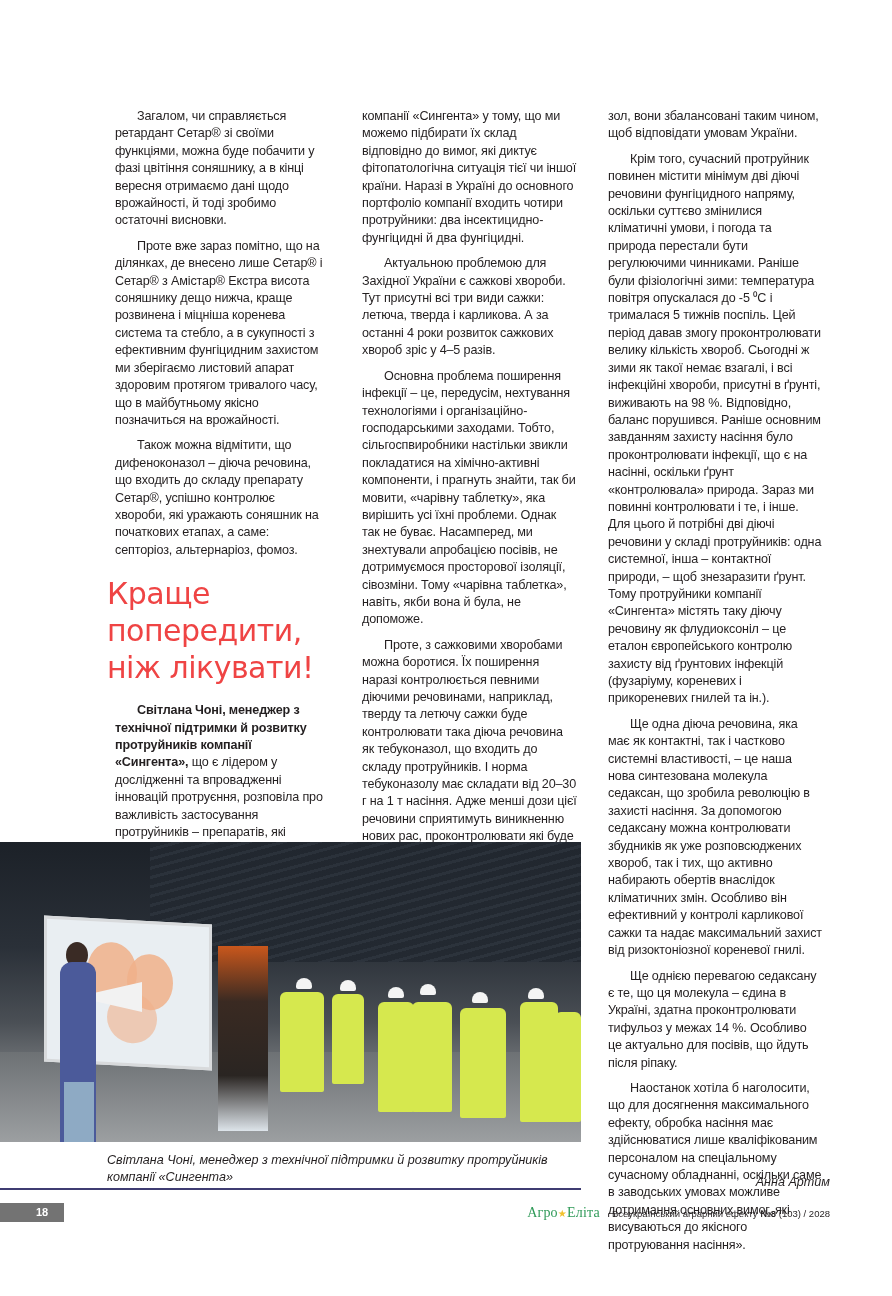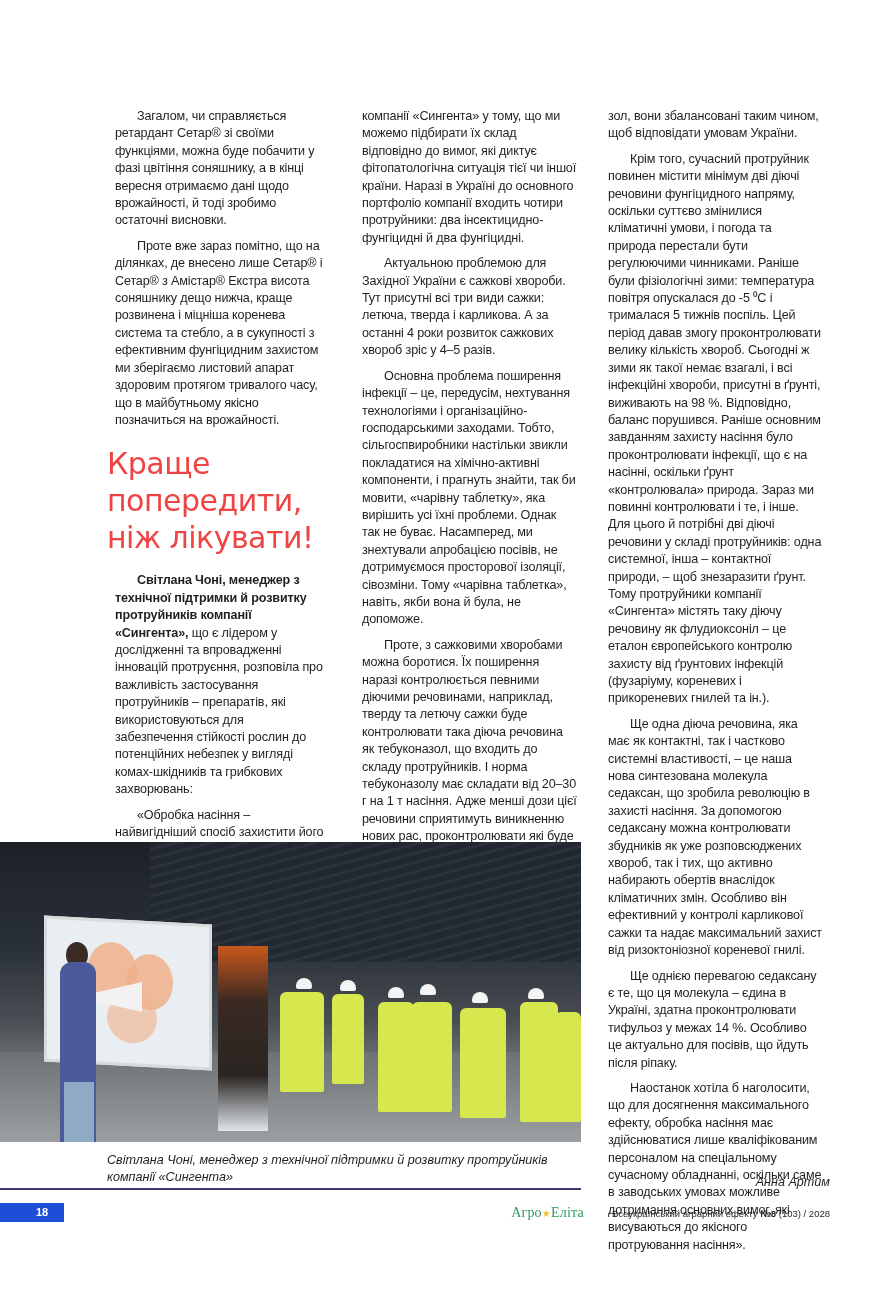--- a/index.html
+++ b/index.html
@@ -32,35 +32,36 @@
   .helmet { position: absolute; width: 16px; height: 11px; border-radius: 8px 8px 2px 2px; background: #f4f4f4; }
   .speaker { position: absolute; left: 60px; top: 120px; width: 36px; height: 180px; background: #4b5a9a; border-radius: 12px 12px 0 0; }
   .speaker-legs { position: absolute; left: 64px; top: 240px; width: 30px; height: 60px; background: #8eaac4; }
   .speaker-head { position: absolute; left: 66px; top: 100px; width: 22px; height: 26px; background: #3a2b25; border-radius: 50%; }
   .megaphone { position: absolute; left: 96px; top: 140px; width: 46px; height: 30px; background: #f2f2f2;
                clip-path: polygon(0 35%, 100% 0, 100% 100%, 0 65%); }
   .caption { position: absolute; left: 107px; top: 1152px; width: 470px; font-style: italic;
              font-size: 12.6px; line-height: 17px; color: #231f20; }
   .rule { position: absolute; left: 0; top: 1188px; width: 581px; height: 2px; background: #3f3c72; }
   .author { position: absolute; right: 62px; top: 1175px; font-style: italic; font-size: 12.6px; }
-  .page-num { position: absolute; left: 0; top: 1203px; width: 64px; height: 19px; background: #1d4ed8;
+  .page-num { position: absolute; left: 0; top: 1203px; width: 64px; height: 19px; background: #737373;
               color: #ffffff; font-weight: bold; font-size: 11px; line-height: 19px; text-align: right;
               padding-right: 0; box-sizing: border-box; }
   .page-num span { position: absolute; left: 36px; }
   .footer { position: absolute; right: 62px; top: 1204px; font-size: 9.5px; line-height: 17px; color: #231f20;
-            display: flex; align-items: center; gap: 28px; }
+            display: flex; align-items: center; gap: 12px; }
   .logo { font-family: "Liberation Serif", serif; font-size: 14px; color: #2f9a58; letter-spacing: 0.2px; }
   .logo .star { color: #f2c12e; font-size: 10px; }
 </style>
 </head>
 <body>
 
 <div id="col1" class="col">
   <p>Загалом, чи справляється ретардант Сетар® зі своїми функціями, можна буде побачити у фазі цвітіння соняшнику, а в кінці вересня отримаємо дані щодо врожайності, й тоді зробимо остаточні висновки.</p>
   <p>Проте вже зараз помітно, що на ділянках, де внесено лише Сетар® і Сетар® з Амістар® Екстра висота соняшнику дещо нижча, краще розвинена і міцніша коренева система та стебло, а в сукупності з ефективним фунгіцидним захистом ми зберігаємо листовий апарат здоровим протягом тривалого часу, що в майбутньому якісно позначиться на врожайності.</p>
+  <p>Також можна відмітити, що дифеноконазол – діюча речовина, що входить до складу препарату Сетар®, успішно контролює хвороби, які уражають соняшник на початкових етапах, а саме: септоріоз, альтернаріоз, фомоз.</p>
   <h2 class="heading">Краще попередити, ніж лікувати!</h2>
   <p><span class="lead-bold">Світлана Чоні, менеджер з технічної підтримки й розвитку протруйників компанії «Сингента»,</span><span> що є лідером у дослідженні та впровадженні інновацій протруєння, розповіла про важливість застосування протруйників – препаратів, які використовуються для забезпечення стійкості рослин до потенційних небезпек у вигляді комах-шкідників та грибкових захворювань:</span></p>
   <p>«Обробка насіння – найвигідніший спосіб захистити його сьогодні. Основна перевага протруйників</p>
 </div>
 
 <div id="col2" class="col">
   <p class="noindent">компанії «Сингента» у тому, що ми можемо підбирати їх склад відповідно до вимог, які диктує фітопатологічна ситуація тієї чи іншої країни. Наразі в Україні до основного портфоліо компанії входить чотири протруйники: два інсектицидно-фунгіцидні й два фунгіцидні.</p>
   <p>Актуальною проблемою для Західної України є сажкові хвороби. Тут присутні всі три види сажки: летюча, тверда і карликова. А за останні 4 роки розвиток сажкових хвороб зріс у 4–5 разів.</p>
   <p>Основна проблема поширення інфекції – це, передусім, нехтування технологіями і організаційно-господарськими заходами. Тобто, сільгоспвиробники настільки звикли покладатися на хімічно-активні компоненти, і прагнуть знайти, так би мовити, «чарівну таблетку», яка вирішить усі їхні проблеми. Однак так не буває. Насамперед, ми знехтували апробацією посівів, не дотримуємося просторової ізоляції, сівозміни. Тому «чарівна таблетка», навіть, якби вона й була, не допоможе.</p>
   <p>Проте, з сажковими хворобами можна боротися. Їх поширення наразі контролюється певними діючими речовинами, наприклад, тверду та летючу сажки буде контролювати така діюча речовина як тебуконазол, що входить до складу протруйників. І норма тебуконазолу має складати від 20–30 г на 1 т насіння. Адже менші дози цієї речовини сприятимуть виникненню нових рас, проконтролювати які буде дуже важко.</p>

